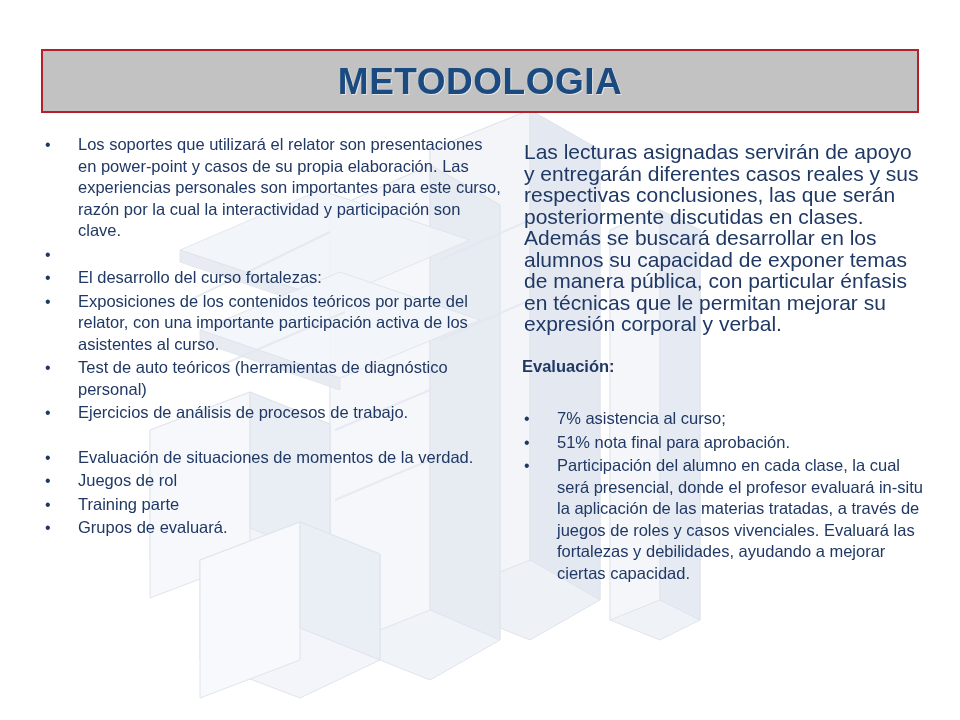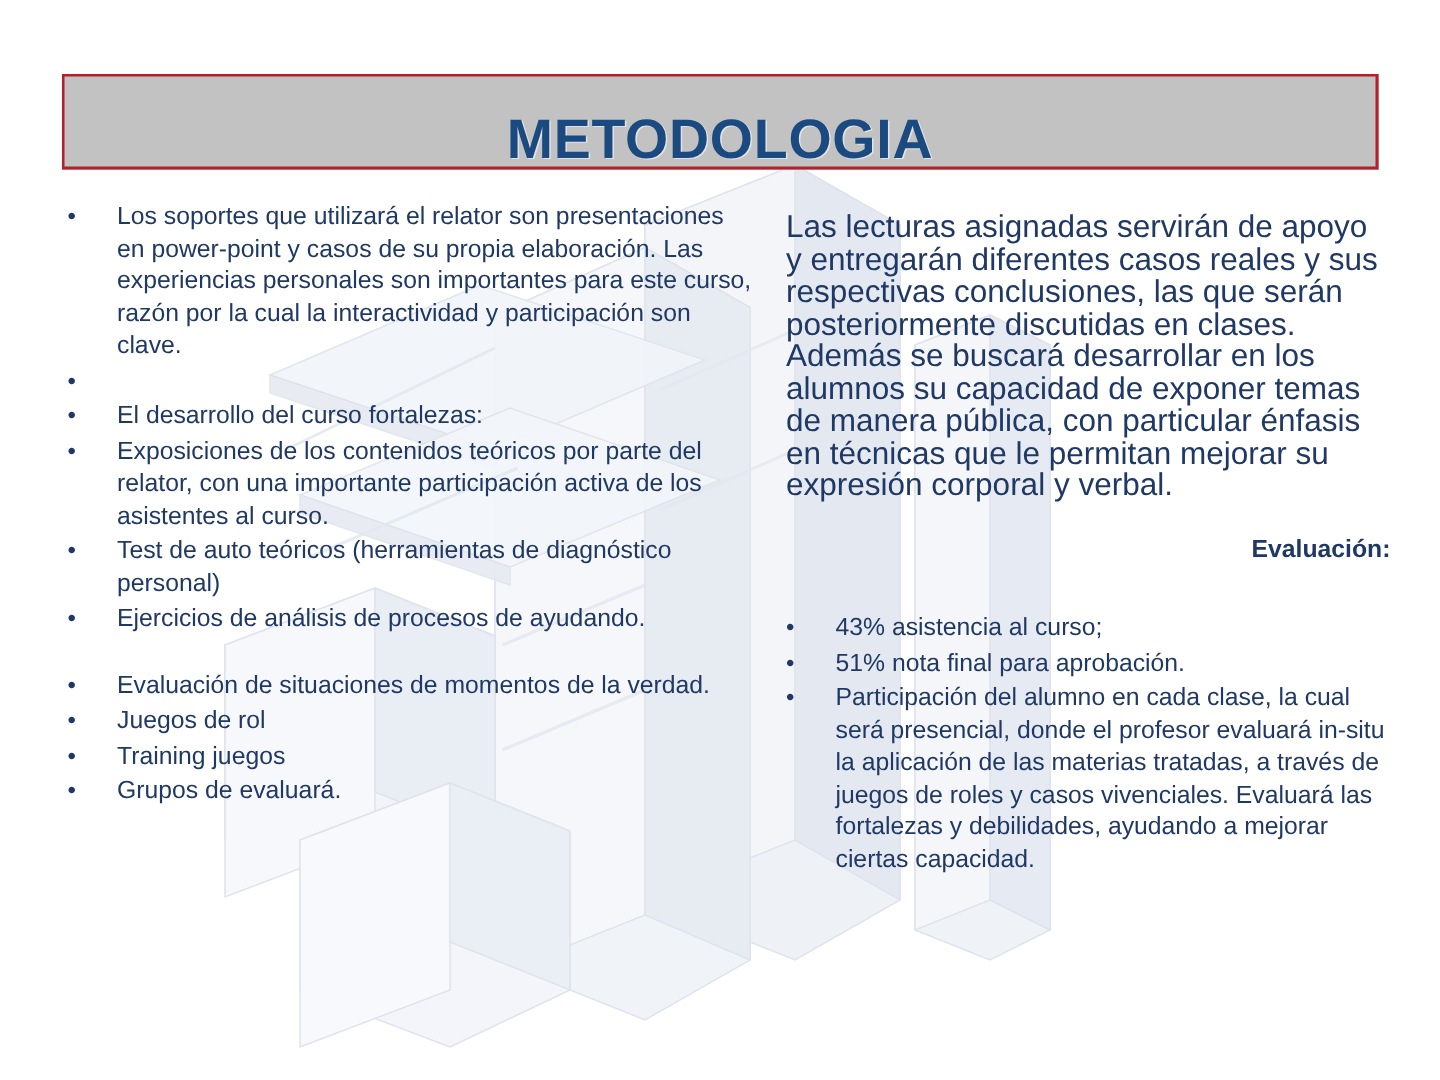--- a/index.html
+++ b/index.html
@@ -29,21 +29,21 @@
     position: absolute;
     left: 41px;
     top: 49px;
     width: 878px;
     height: 64px;
     box-sizing: border-box;
     background: #c2c2c2;
     border: 2px solid #b41f2b;
     z-index: 2;
     display: flex;
-    align-items: flex-end;
+    align-items: center;
     justify-content: center;
   }
   #title-banner .title-text {
     font-size: 37px;
     font-weight: bold;
     color: #1a4a80;
     letter-spacing: 0.5px;
     line-height: 1;
     text-shadow: 1px 1px 0 rgba(255,255,255,0.55);
   }
@@ -93,21 +93,20 @@
   .plain-para {
     font-size: 21px;
     line-height: 21.5px;
     margin-left: 5px;
   }
   .heading-bold {
     font-size: 16.5px;
     line-height: 21.5px;
     font-weight: bold;
     margin-left: 3px;
-    text-align: right;
   }
   .indent-para {
     font-size: 16.5px;
     line-height: 21px;
     margin-left: 46px;
     margin-right: 8px;
   }
 </style>
 </head>
 <body>
@@ -189,51 +188,51 @@
     <div class="bullet-row">
       <span class="bullet-mark">•</span>
       <span class="bullet-text">Exposiciones de los contenidos teóricos por parte del relator, con una importante participación activa de los asistentes al curso.</span>
     </div>
     <div class="bullet-row">
       <span class="bullet-mark">•</span>
       <span class="bullet-text">Test de auto teóricos (herramientas de diagnóstico personal)</span>
     </div>
     <div class="bullet-row">
       <span class="bullet-mark">•</span>
-      <span class="bullet-text">Ejercicios de análisis de procesos de ayudando.</span>
+      <span class="bullet-text">Ejercicios de análisis de procesos de trabajo.</span>
     </div>
     <div class="spacer-line"></div>
     <div class="bullet-row">
       <span class="bullet-mark">•</span>
       <span class="bullet-text">Evaluación de situaciones de momentos de la verdad.</span>
     </div>
     <div class="bullet-row">
       <span class="bullet-mark">•</span>
       <span class="bullet-text">Juegos de rol</span>
     </div>
     <div class="bullet-row">
       <span class="bullet-mark">•</span>
-      <span class="bullet-text">Training juegos</span>
+      <span class="bullet-text">Training parte</span>
     </div>
     <div class="bullet-row">
       <span class="bullet-mark">•</span>
       <span class="bullet-text">Grupos de evaluará.</span>
     </div>
   </div>
 
 <div id="right-column" class="column">
   <div class="plain-para"> Las lecturas asignadas servirán de apoyo y entregarán diferentes casos reales y sus respectivas conclusiones, las que serán posteriormente discutidas en clases. Además se buscará desarrollar en los alumnos su capacidad de exponer temas de manera pública, con particular énfasis en técnicas que le permitan mejorar su expresión corporal y verbal.</div>
   <div class="spacer-line"></div>
   <div class="heading-bold">Evaluación:</div>
   <div class="spacer-small"></div>
   <div class="spacer-line"></div>
   <div id="right-requirements">
       <div class="bullet-row">
         <span class="bullet-mark">•</span>
-        <span class="bullet-text">43% asistencia al curso;</span>
+        <span class="bullet-text">7% asistencia al curso;</span>
       </div>
       <div class="bullet-row">
         <span class="bullet-mark">•</span>
         <span class="bullet-text">51% nota final para aprobación.</span>
       </div>
       <div class="bullet-row">
         <span class="bullet-mark">•</span>
         <span class="bullet-text">Participación del alumno en cada clase, la cual será presencial, donde el profesor evaluará in-situ la aplicación de las materias tratadas, a través de juegos de roles y casos vivenciales. Evaluará las fortalezas y debilidades, ayudando a mejorar ciertas capacidad.</span>
       </div>
     </div>

